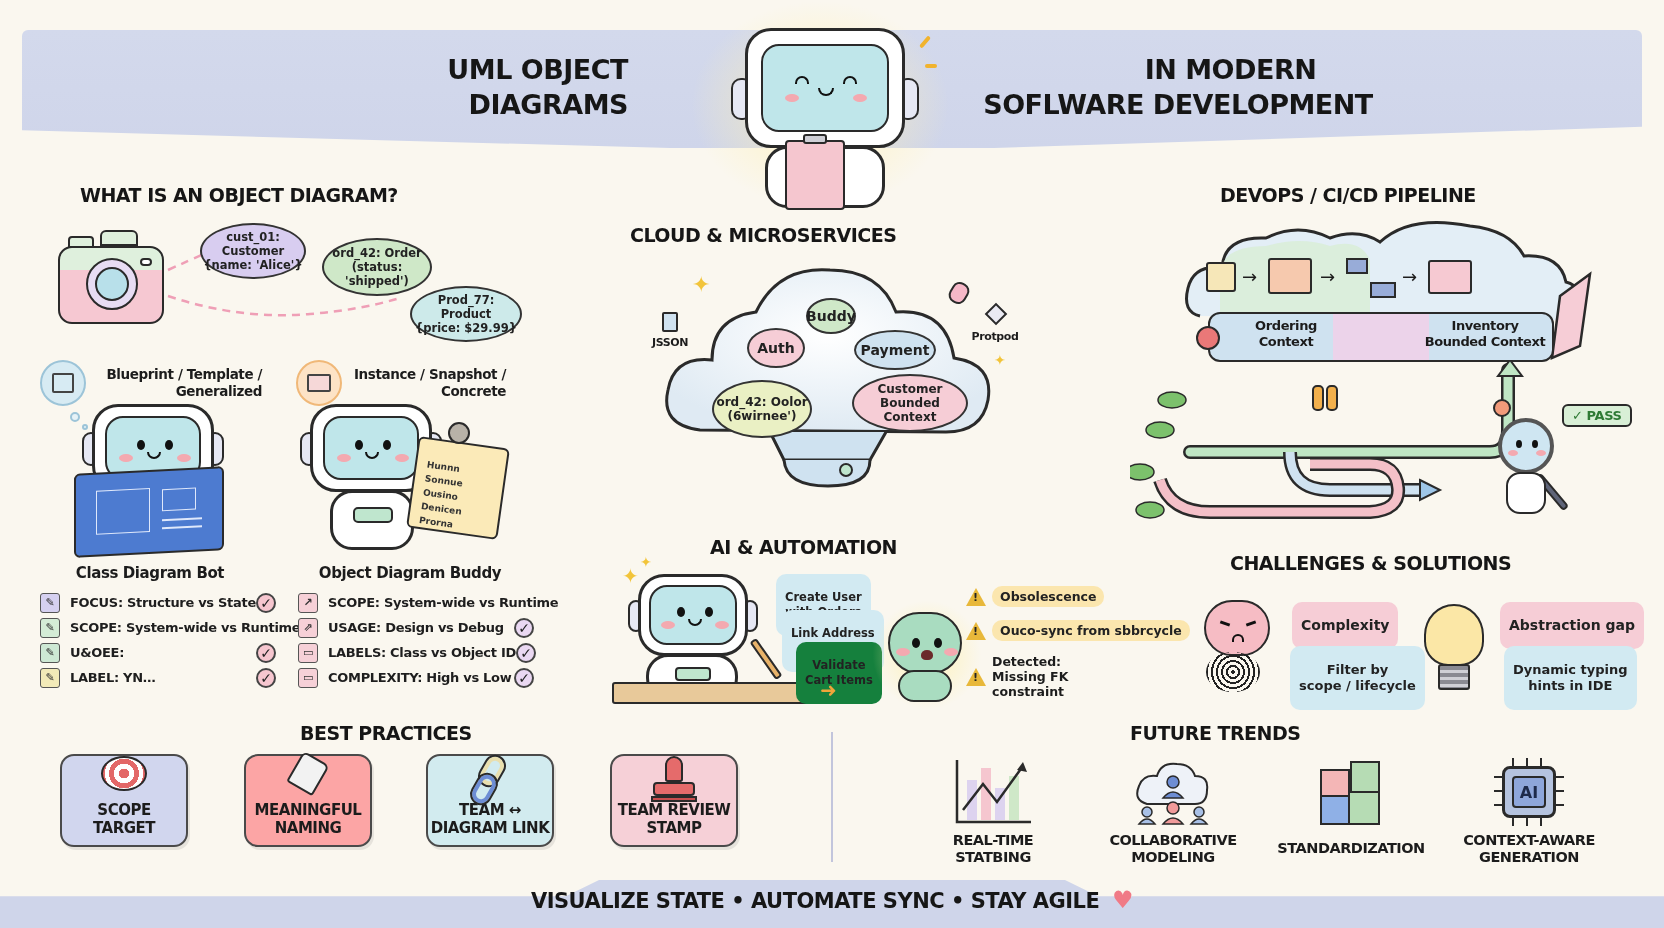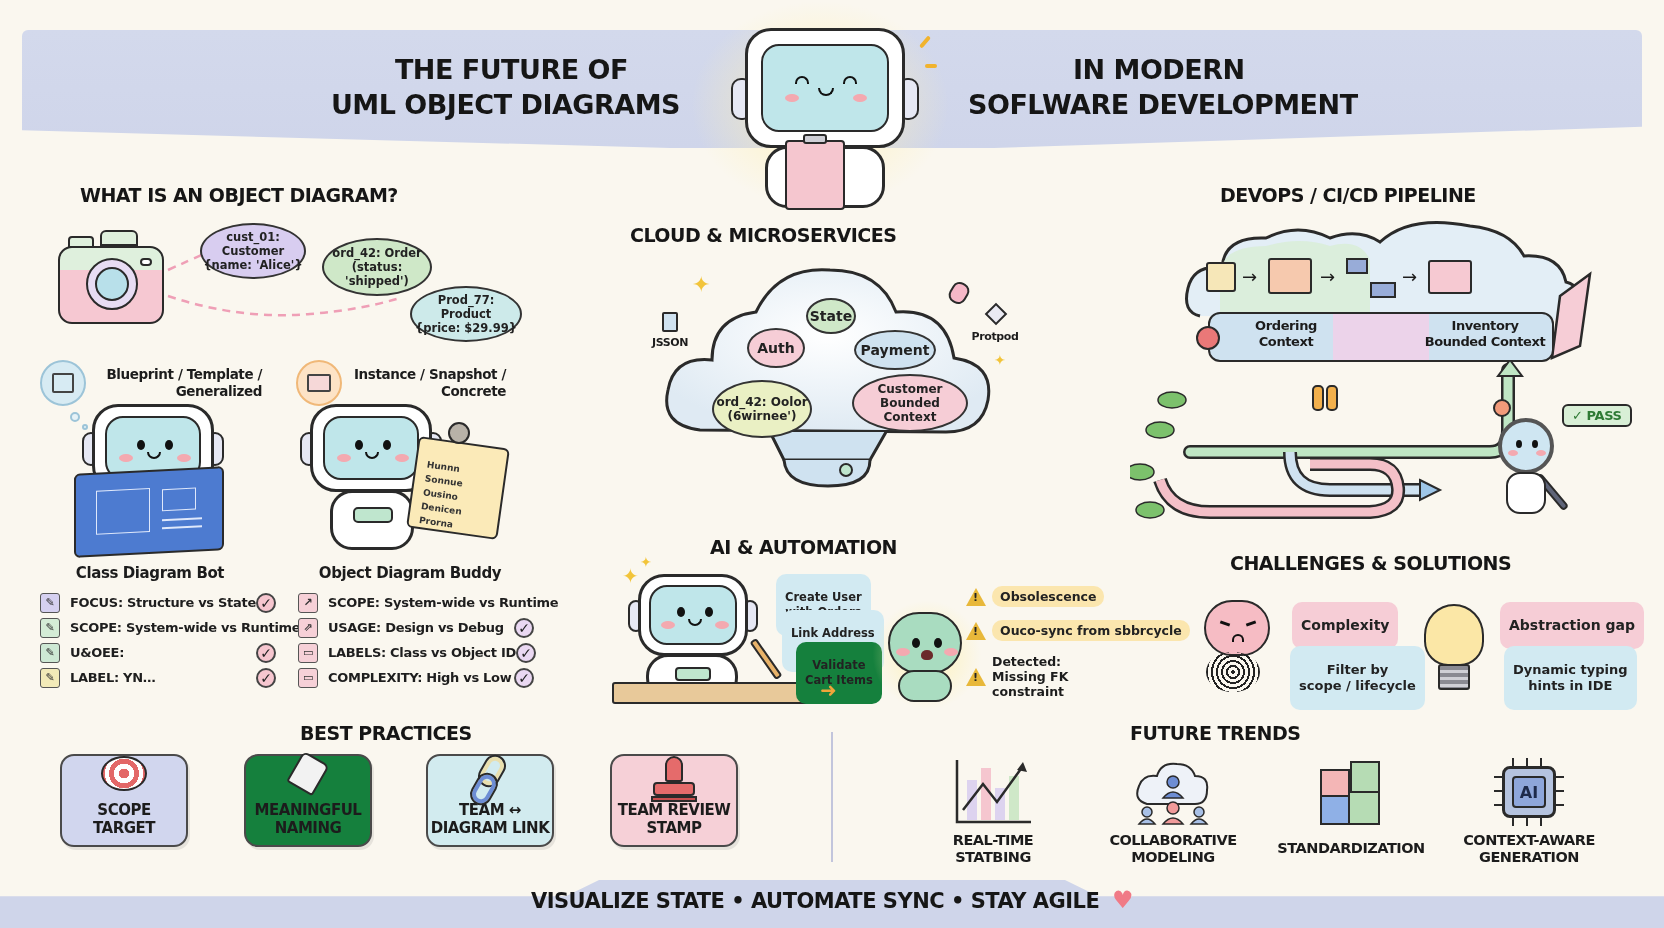--- a/index.html
+++ b/index.html
@@ -19,21 +19,21 @@
     left: 22px; top: 30px; width: 1620px; height: 118px;
     background: linear-gradient(180deg, #d3d9ec 0%, #cfd5ea 100%);
     border-radius: 6px;
     clip-path: polygon(0 0, 100% 0, 100% 82%, 60% 100%, 40% 100%, 0 85%);
   }
   .banner-glow {
     left: 690px; top: 0; width: 260px; height: 210px;
     background: radial-gradient(ellipse at center, rgba(255,240,180,0.85) 0%, rgba(255,240,180,0) 70%);
   }
   .title-left { left: 320px; top: 52px; width: 360px; text-align: right; font-size: 27px; line-height: 35px; }
-  .title-right { left: 968px; top: 52px; width: 420px; text-align: left; font-size: 27px; line-height: 35px; }
+  .title-right { left: 968px; top: 52px; width: 420px; text-align: center; font-size: 27px; line-height: 35px; }
   .title-left span, .title-right span { display: block; }
   .title-left span:first-child { padding-right: 52px; }
   .title-right span:first-child { padding-left: 105px; }
 
   .sec-title { font-size: 19px; }
 
   
   .bubble {
     border: 2px solid #333; border-radius: 50%;
     display: flex; flex-direction: column; align-items: center; justify-content: center;
@@ -88,21 +88,20 @@
   .warn-tri { width: 0; height: 0; border-left: 10px solid transparent; border-right: 10px solid transparent; border-bottom: 18px solid #e8b83a; position: relative; margin-right: 6px; flex: none; }
   .warn-tri::after { content: "!"; position: absolute; left: -3px; top: 3px; font-size: 11px; color: #222; font-weight: 700; }
 </style>
 </head>
 <body>
 
 <div class="abs banner"></div>
 <div class="abs banner-glow"></div>
 
 <div class="abs h title-left">
-  <span>THE FUTURE OF</span>
   <span>UML OBJECT DIAGRAMS</span>
 </div>
 <div class="abs h title-right">
   <span>IN MODERN</span>
   <span>SOFLWARE DEVELOPMENT</span>
 </div>
 
 <div class="abs" style="left:735px;top:28px;width:180px;height:180px;">
   <div class="ear" style="left:-4px;top:50px;width:22px;height:42px;"></div>
   <div class="ear" style="left:162px;top:50px;width:22px;height:42px;"></div>
@@ -271,21 +270,21 @@
       <stop offset="100%" stop-color="#dfeaf3"></stop>
     </radialGradient>
   </defs>
   <path d="M40 170 Q0 165 8 130 Q14 96 52 100 Q52 58 96 52 Q118 6 170 10 Q220 10 236 52 Q286 48 294 98 Q334 104 328 140 Q322 172 286 172 Z" fill="url(#cg)" stroke="#2a2a2a" stroke-width="3"></path>
   <path d="M110 172 L124 200 L210 200 L226 172" fill="#cfe2f0" stroke="#2a2a2a" stroke-width="3"></path>
   <path d="M124 200 Q126 226 168 226 Q210 226 210 200" fill="#cfe2f0" stroke="#2a2a2a" stroke-width="3"></path>
   <circle cx="186" cy="210" r="6" fill="#bfe6ce" stroke="#2a2a2a" stroke-width="2"></circle>
 </svg>
 
 <div class="abs bubble" style="left:806px;top:298px;width:50px;height:36px;background:#cfe8c8;font-size:14px;">
-    <span>State</span>
+    <span>Buddy</span>
   </div>
 <div class="abs bubble" style="left:747px;top:328px;width:58px;height:40px;background:#f6cdd6;font-size:14px;">
     <span>Auth</span>
   </div>
 <div class="abs bubble" style="left:854px;top:330px;width:82px;height:40px;background:#cfe2f0;font-size:14px;">
     <span>Payment</span>
   </div>
 <div class="abs bubble" style="left:712px;top:380px;width:100px;height:58px;background:#eaf0c4;font-size:12px;">
   <span>ord_42: Oolor</span>
   <span>(6wirnee')</span>
@@ -444,21 +443,21 @@
 
 <div class="abs h sec-title" style="left:300px;top:722px;width:220px;">BEST PRACTICES</div>
 
 <div class="abs card" style="left:60px;top:754px;background:#d1d6ee;">
   <div style="position:relative;width:46px;height:46px;border-radius:50%;background:radial-gradient(circle,#e36868 0 5px,#fff 5px 10px,#e36868 10px 15px,#fff 15px 19px,#e36868 19px 23px);border:2px solid #2a2a2a;margin-bottom:10px;"></div>
   <div class="card-label">
     <span>SCOPE</span>
     <span>TARGET</span>
   </div>
 </div>
-<div class="abs card" style="left:244px;top:754px;background:#15803d;">
+<div class="abs card" style="left:244px;top:754px;background:#fca5a5;">
   <div style="width:30px;height:46px;background:#f2f2f2;border:2px solid #2a2a2a;border-radius:6px 6px 3px 3px;transform:rotate(30deg);margin-bottom:10px;"></div>
   <div class="card-label">
     <span>MEANINGFUL</span>
     <span>NAMING</span>
   </div>
 </div>
 <div class="abs card" style="left:426px;top:754px;background:#d2ebef;">
   <div style="position:relative;width:46px;height:50px;margin-bottom:6px;">
     <div style="position:absolute;left:16px;top:0;width:18px;height:30px;border:4px solid #e9dfae;border-radius:10px;outline:2px solid #2a2a2a;transform:rotate(30deg);"></div>
     <div style="position:absolute;left:8px;top:18px;width:18px;height:30px;border:4px solid #6d8dd4;border-radius:10px;outline:2px solid #2a2a2a;transform:rotate(30deg);"></div>

